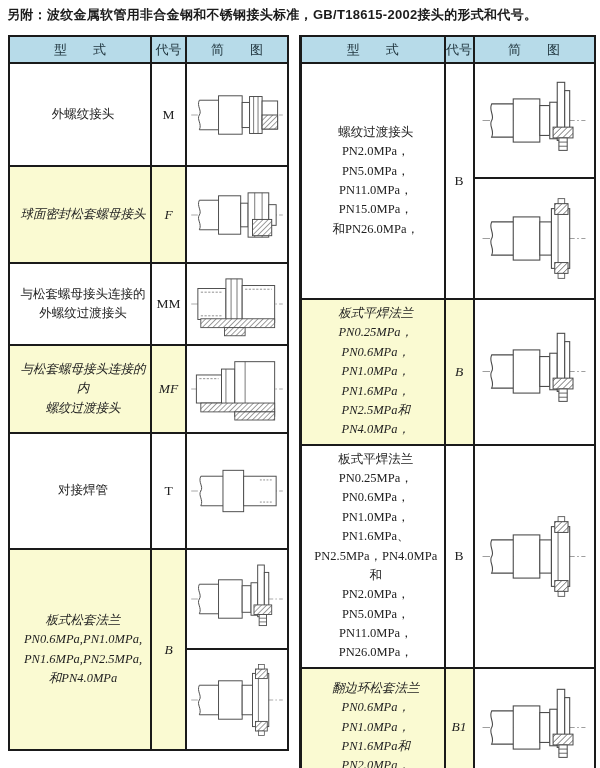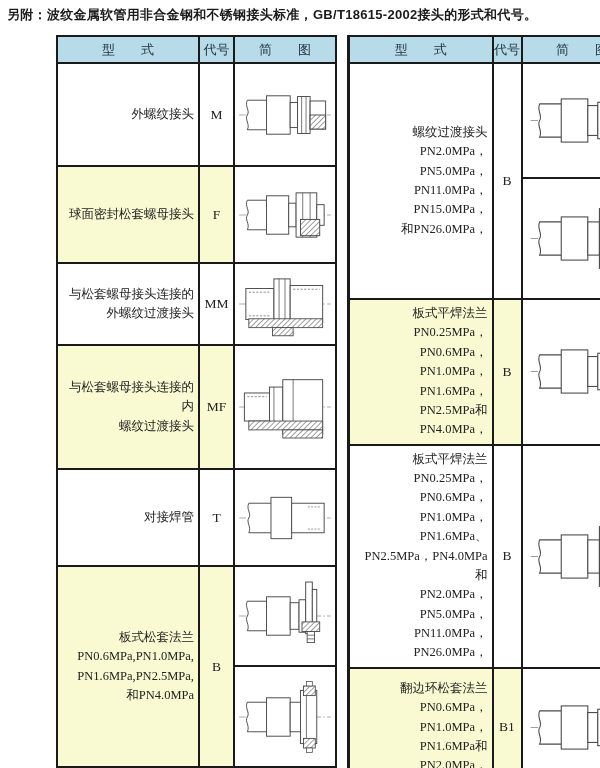--- a/index.html
+++ b/index.html
@@ -1,30 +1,30 @@
 <!DOCTYPE html>
 <html><head>
 <meta charset="utf-8">
 <style>
   html,body{margin:0;padding:0;background:#fff;}
   .page{position:relative;width:600px;height:768px;background:#fff;overflow:hidden;
         font-family:"Liberation Sans","DejaVu Sans",sans-serif;}
   .title{position:absolute;left:7px;top:6px;width:590px;font-size:13px;font-weight:bold;
          color:#1b1b1b;letter-spacing:0.3px;white-space:nowrap;}
-  .tbl{position:absolute;top:35px;border-collapse:collapse;table-layout:fixed;background:#fff;margin-left:48px;}
+  .tbl{position:absolute;top:35px;border-collapse:collapse;table-layout:fixed;background:#fff;}
   .tbl.left{left:8px;width:279px;}
   .tbl.right{left:299px;width:294px;border-left:3px solid #1a1a1a;}
   .tbl td{border:2px solid #1a1a1a;padding:0;vertical-align:middle;overflow:hidden;}
   .tbl .hdr td{background:#b7dbe9;text-align:center;font-size:13px;color:#21363f;
                font-weight:normal;}
   td.type{font-family:"Liberation Serif","DejaVu Sans",serif;font-size:12.5px;line-height:1.55;
-          color:#222;padding:4px 4px 4px 10px;white-space:pre-line;text-align:right;}
+          color:#222;padding:4px 4px 4px 10px;white-space:pre-line;text-align:center;}
   td.code{font-family:"Liberation Serif","DejaVu Sans",serif;font-size:13.5px;color:#222;
           text-align:center;}
-  td.hl{background:#fafad2;}
+  td.hl{background:#fafad2;font-style:italic;}
   td.diag{background:#fff;text-align:center;}
   td.diag svg{display:inline-block;vertical-align:middle;}
 </style>
 </head>
 <body>
 
 <svg width="0" height="0" style="position:absolute" aria-hidden="true">
   <defs>
     <pattern id="hatchp" patternUnits="userSpaceOnUse" width="5" height="5" patternTransform="rotate(45)">
       <rect width="5" height="5" fill="#fff"></rect>
@@ -168,31 +168,31 @@
     <tr style="height:82px">
       <td class="type">与松套螺母接头连接的
 外螺纹过渡接头</td>
       <td class="code">MM</td>
       <td class="diag">
         <svg width="96" height="74" viewBox="0 0 130 100">
               <use href="#sym-mm"></use>
             </svg>
       </td>
     </tr>
-    <tr style="height:124px">
+    <tr style="height:88px">
       <td class="type hl">与松套螺母接头连接的内
 螺纹过渡接头</td>
       <td class="code hl">MF</td>
       <td class="diag">
         <svg width="96" height="74" viewBox="0 0 130 100">
               <use href="#sym-mf"></use>
             </svg>
       </td>
     </tr>
-    <tr style="height:97px">
+    <tr style="height:116px">
       <td class="type">对接焊管</td>
       <td class="code">T</td>
       <td class="diag">
         <svg width="96" height="74" viewBox="0 0 130 100">
               <use href="#sym-weld"></use>
             </svg>
       </td>
     </tr>
     <tr style="height:100px">
       <td class="type hl" rowspan="2">板式松套法兰

